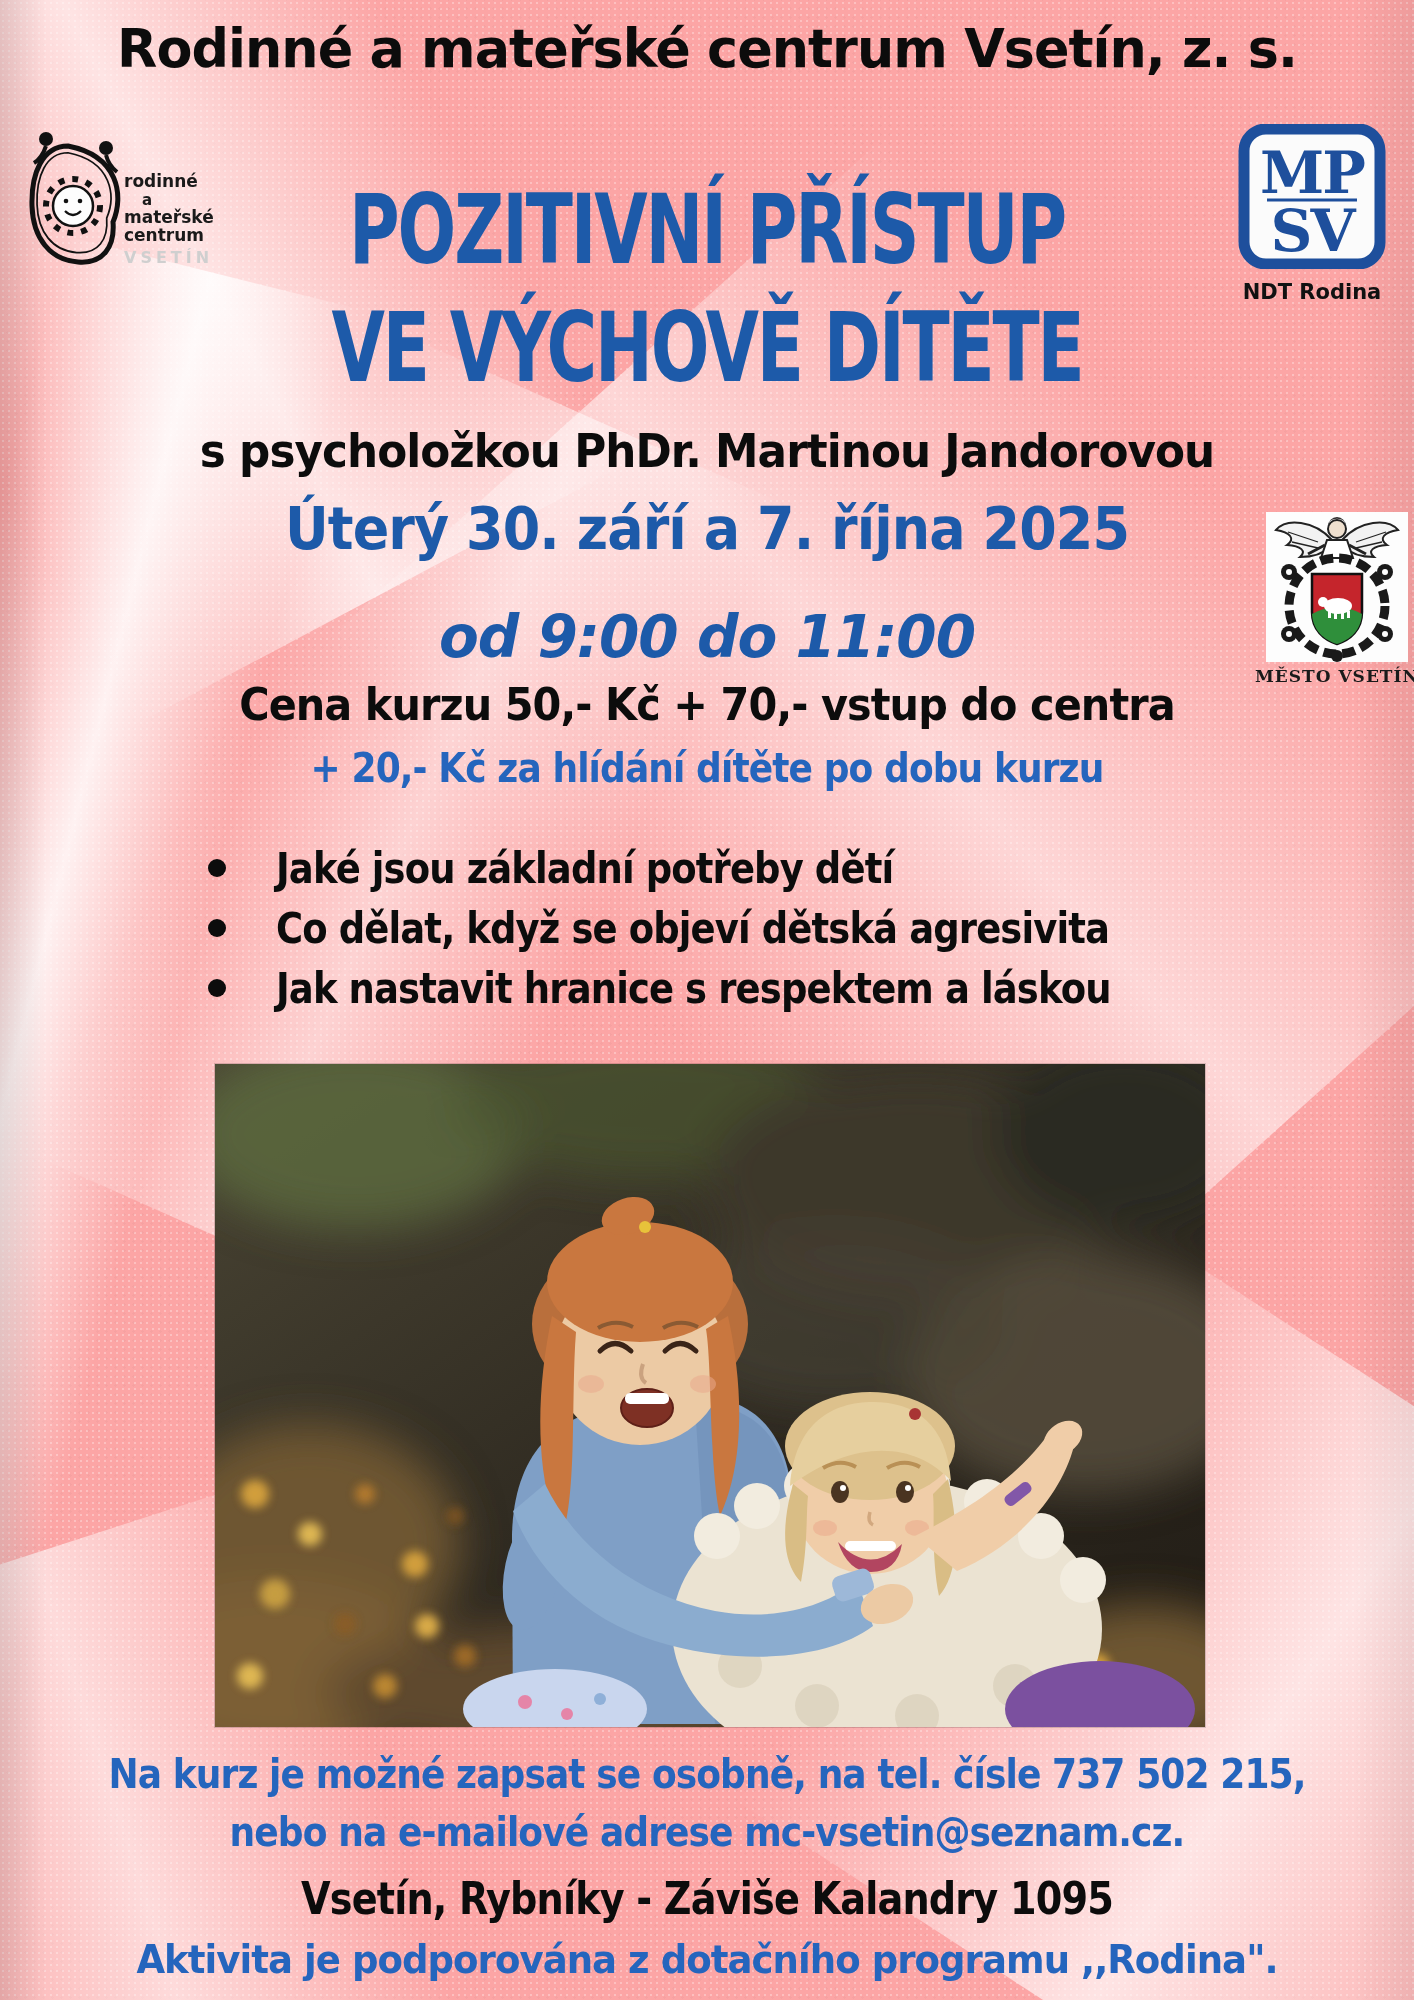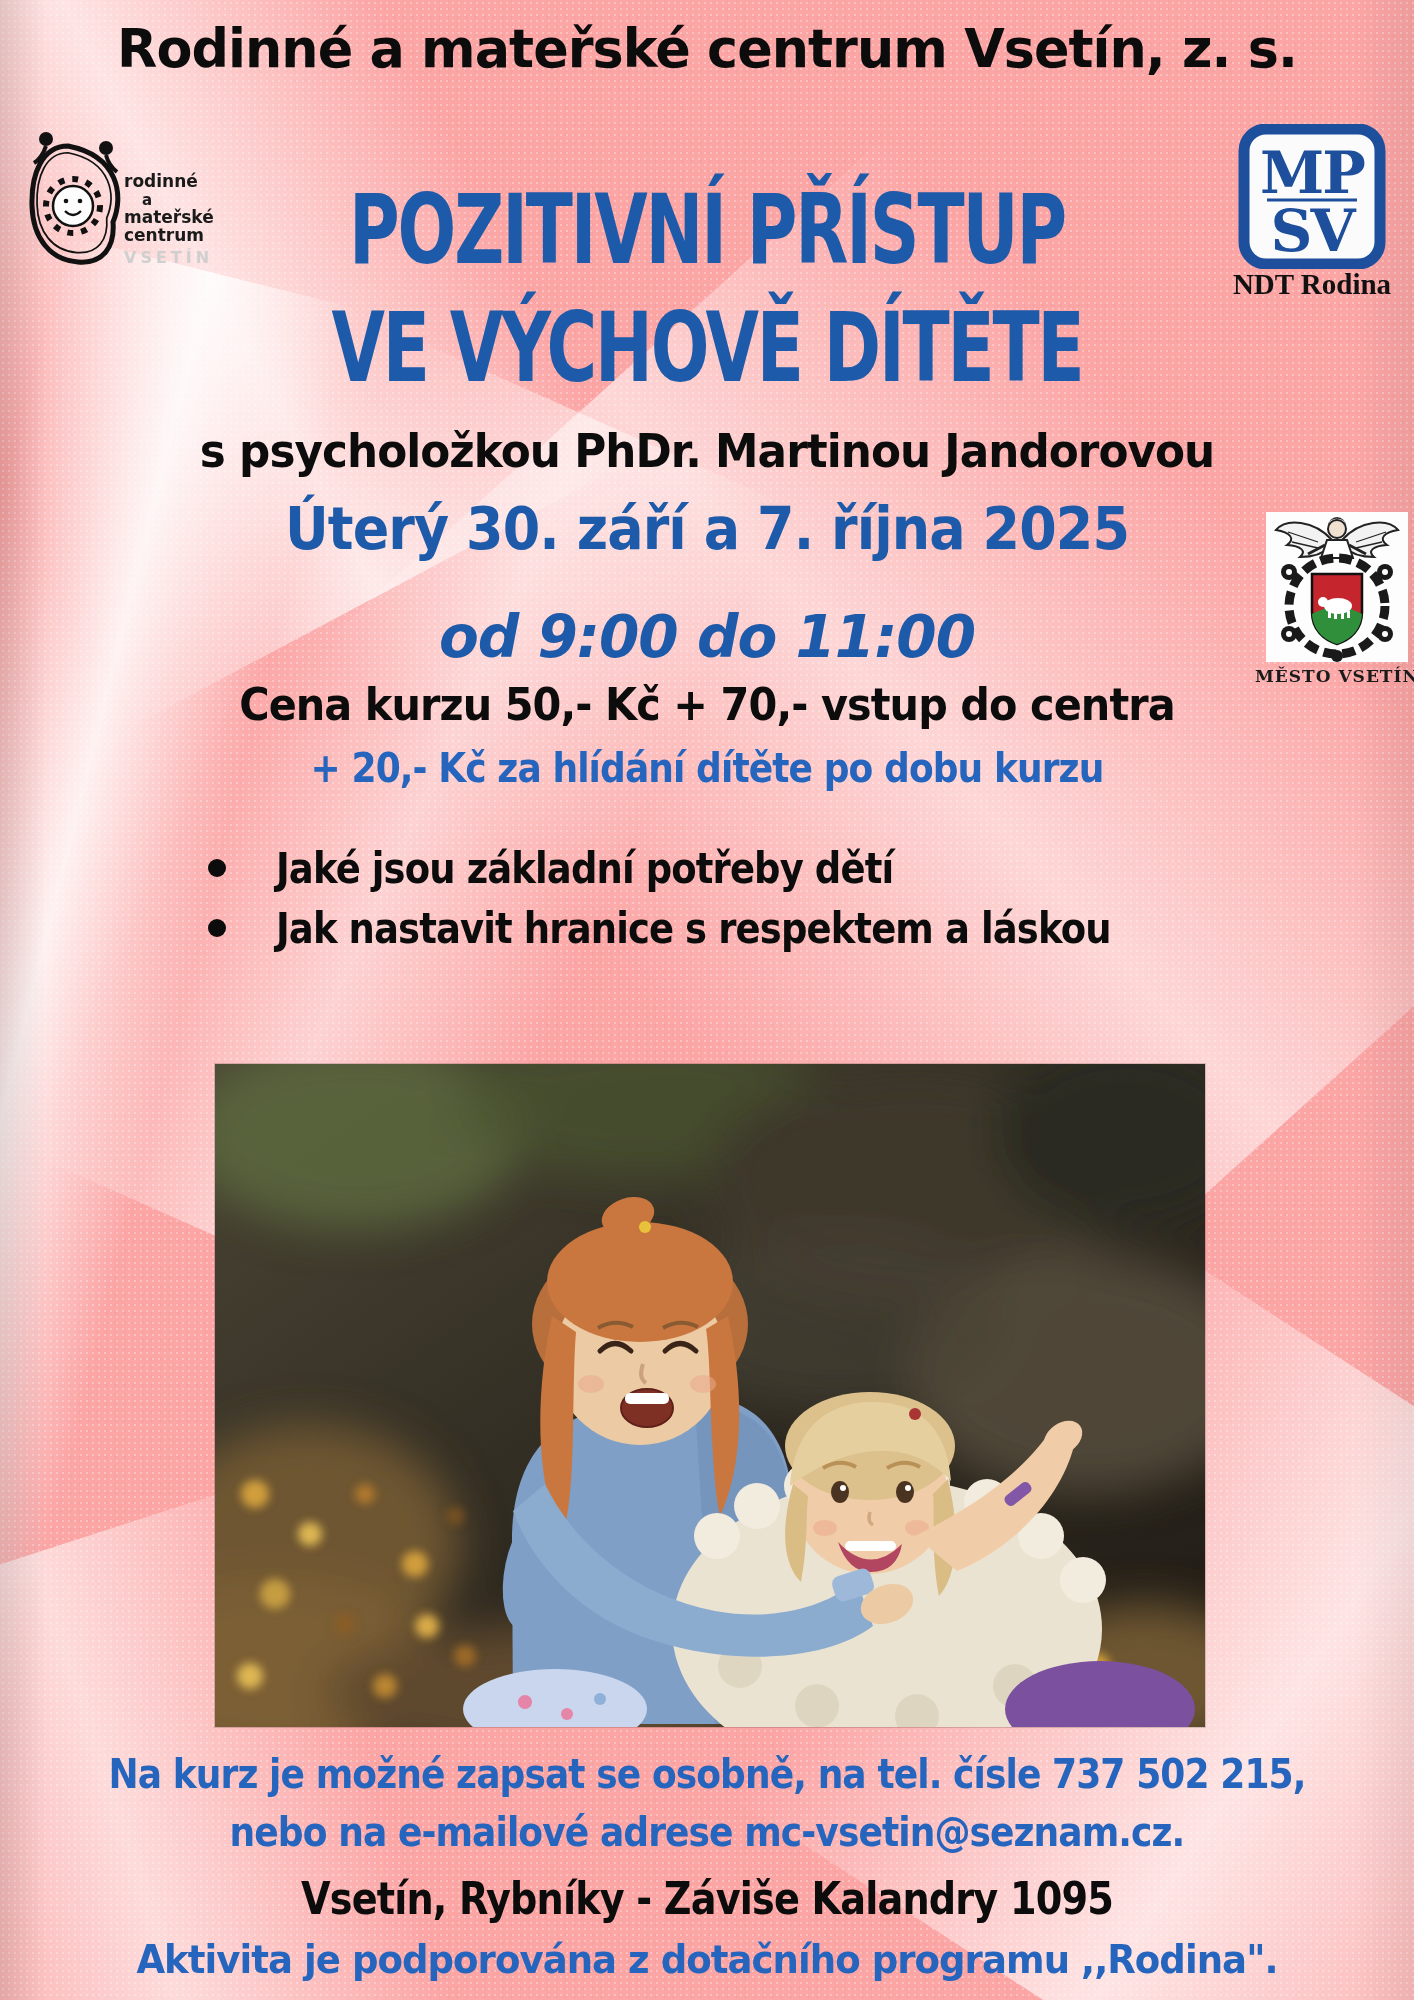--- a/index.html
+++ b/index.html
@@ -58,22 +58,22 @@
                flex:0 0 18px;margin-right:50px;}
   .topics .txt{font-size:42px;font-weight:bold;color:#0c0c0c;white-space:nowrap;
                letter-spacing:-1px;transform:scaleX(.88);transform-origin:left center;}
   
   .photo{position:absolute;left:215px;top:1064px;width:990px;height:663px;
          box-shadow:0 0 0 1px rgba(0,0,0,.15);}
   .photo svg{display:block;width:100%;height:100%;}
   
   .fclogo{position:absolute;left:18px;top:130px;width:200px;height:150px;}
   .mpsv{position:absolute;left:1237px;top:124px;width:150px;height:145px;}
-  .mpsv-cap{position:absolute;left:1212px;top:268px;width:200px;text-align:center;
-            font-size:29px;font-weight:bold;color:#111;font-family:Liberation Serif, serif;}
+  .mpsv-cap{position:absolute;left:1212px;top:280px;width:200px;text-align:center;
+            font-size:21px;font-weight:bold;color:#111;}
   .crest{position:absolute;left:1266px;top:512px;width:142px;height:150px;}
   .crest-cap{position:absolute;left:1244px;top:666px;width:186px;text-align:center;
              font-family:"DejaVu Serif",serif;font-size:17px;font-weight:bold;
              letter-spacing:1px;color:#1a1a1a;}
 </style>
 </head>
 <body>
 
 <div class="poster">
 
@@ -173,20 +173,24 @@
       <rect x="75" y="100" width="3" height="7"></rect>
         <rect x="81" y="99" width="3" height="7"></rect>
     </g>
   </svg>
   <div class="crest-cap">MĚSTO VSETÍN</div>
 
   <ul class="topics">
     <li>
       <span class="dot"></span>
       <span class="txt">Jaké jsou základní potřeby dětí</span>
+    </li>
+    <li>
+      <span class="dot"></span>
+      <span class="txt">Co dělat, když se objeví dětská agresivita</span>
     </li>
     <li>
       <span class="dot"></span>
       <span class="txt">Jak nastavit hranice s respektem a láskou</span>
     </li>
   </ul>
 
   <div class="photo">
     <svg viewBox="0 0 990 663" preserveAspectRatio="none">
       <defs>

